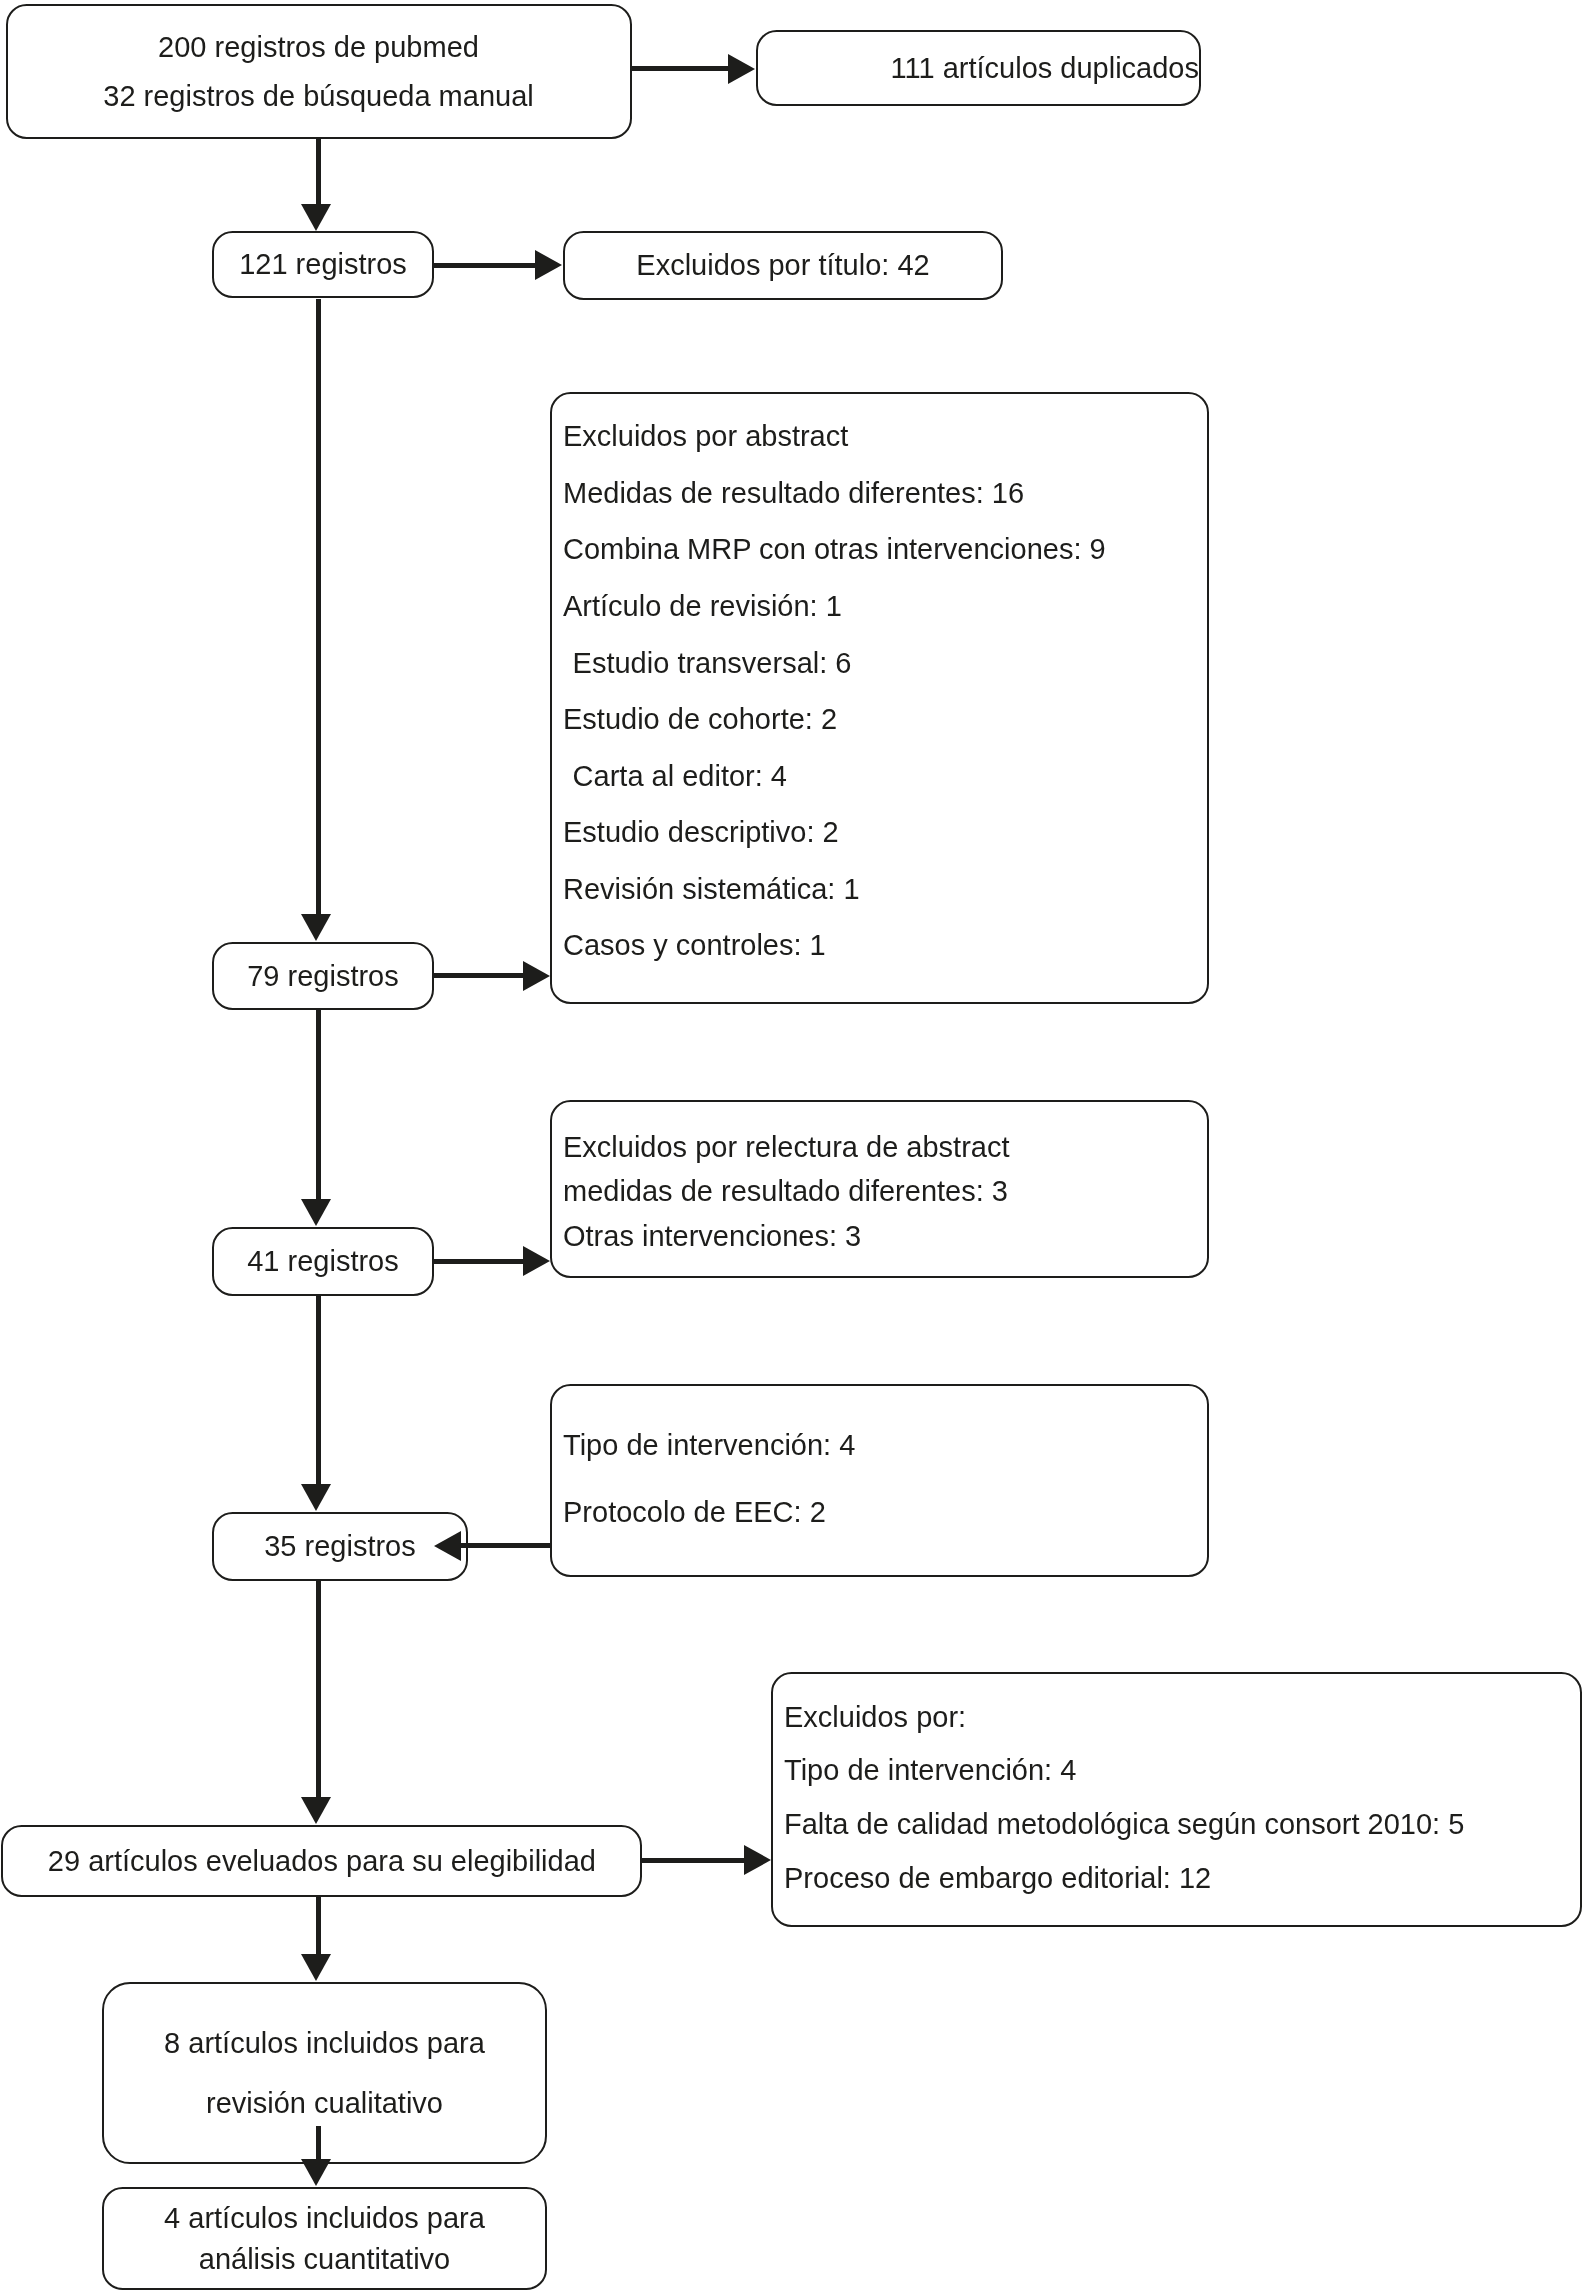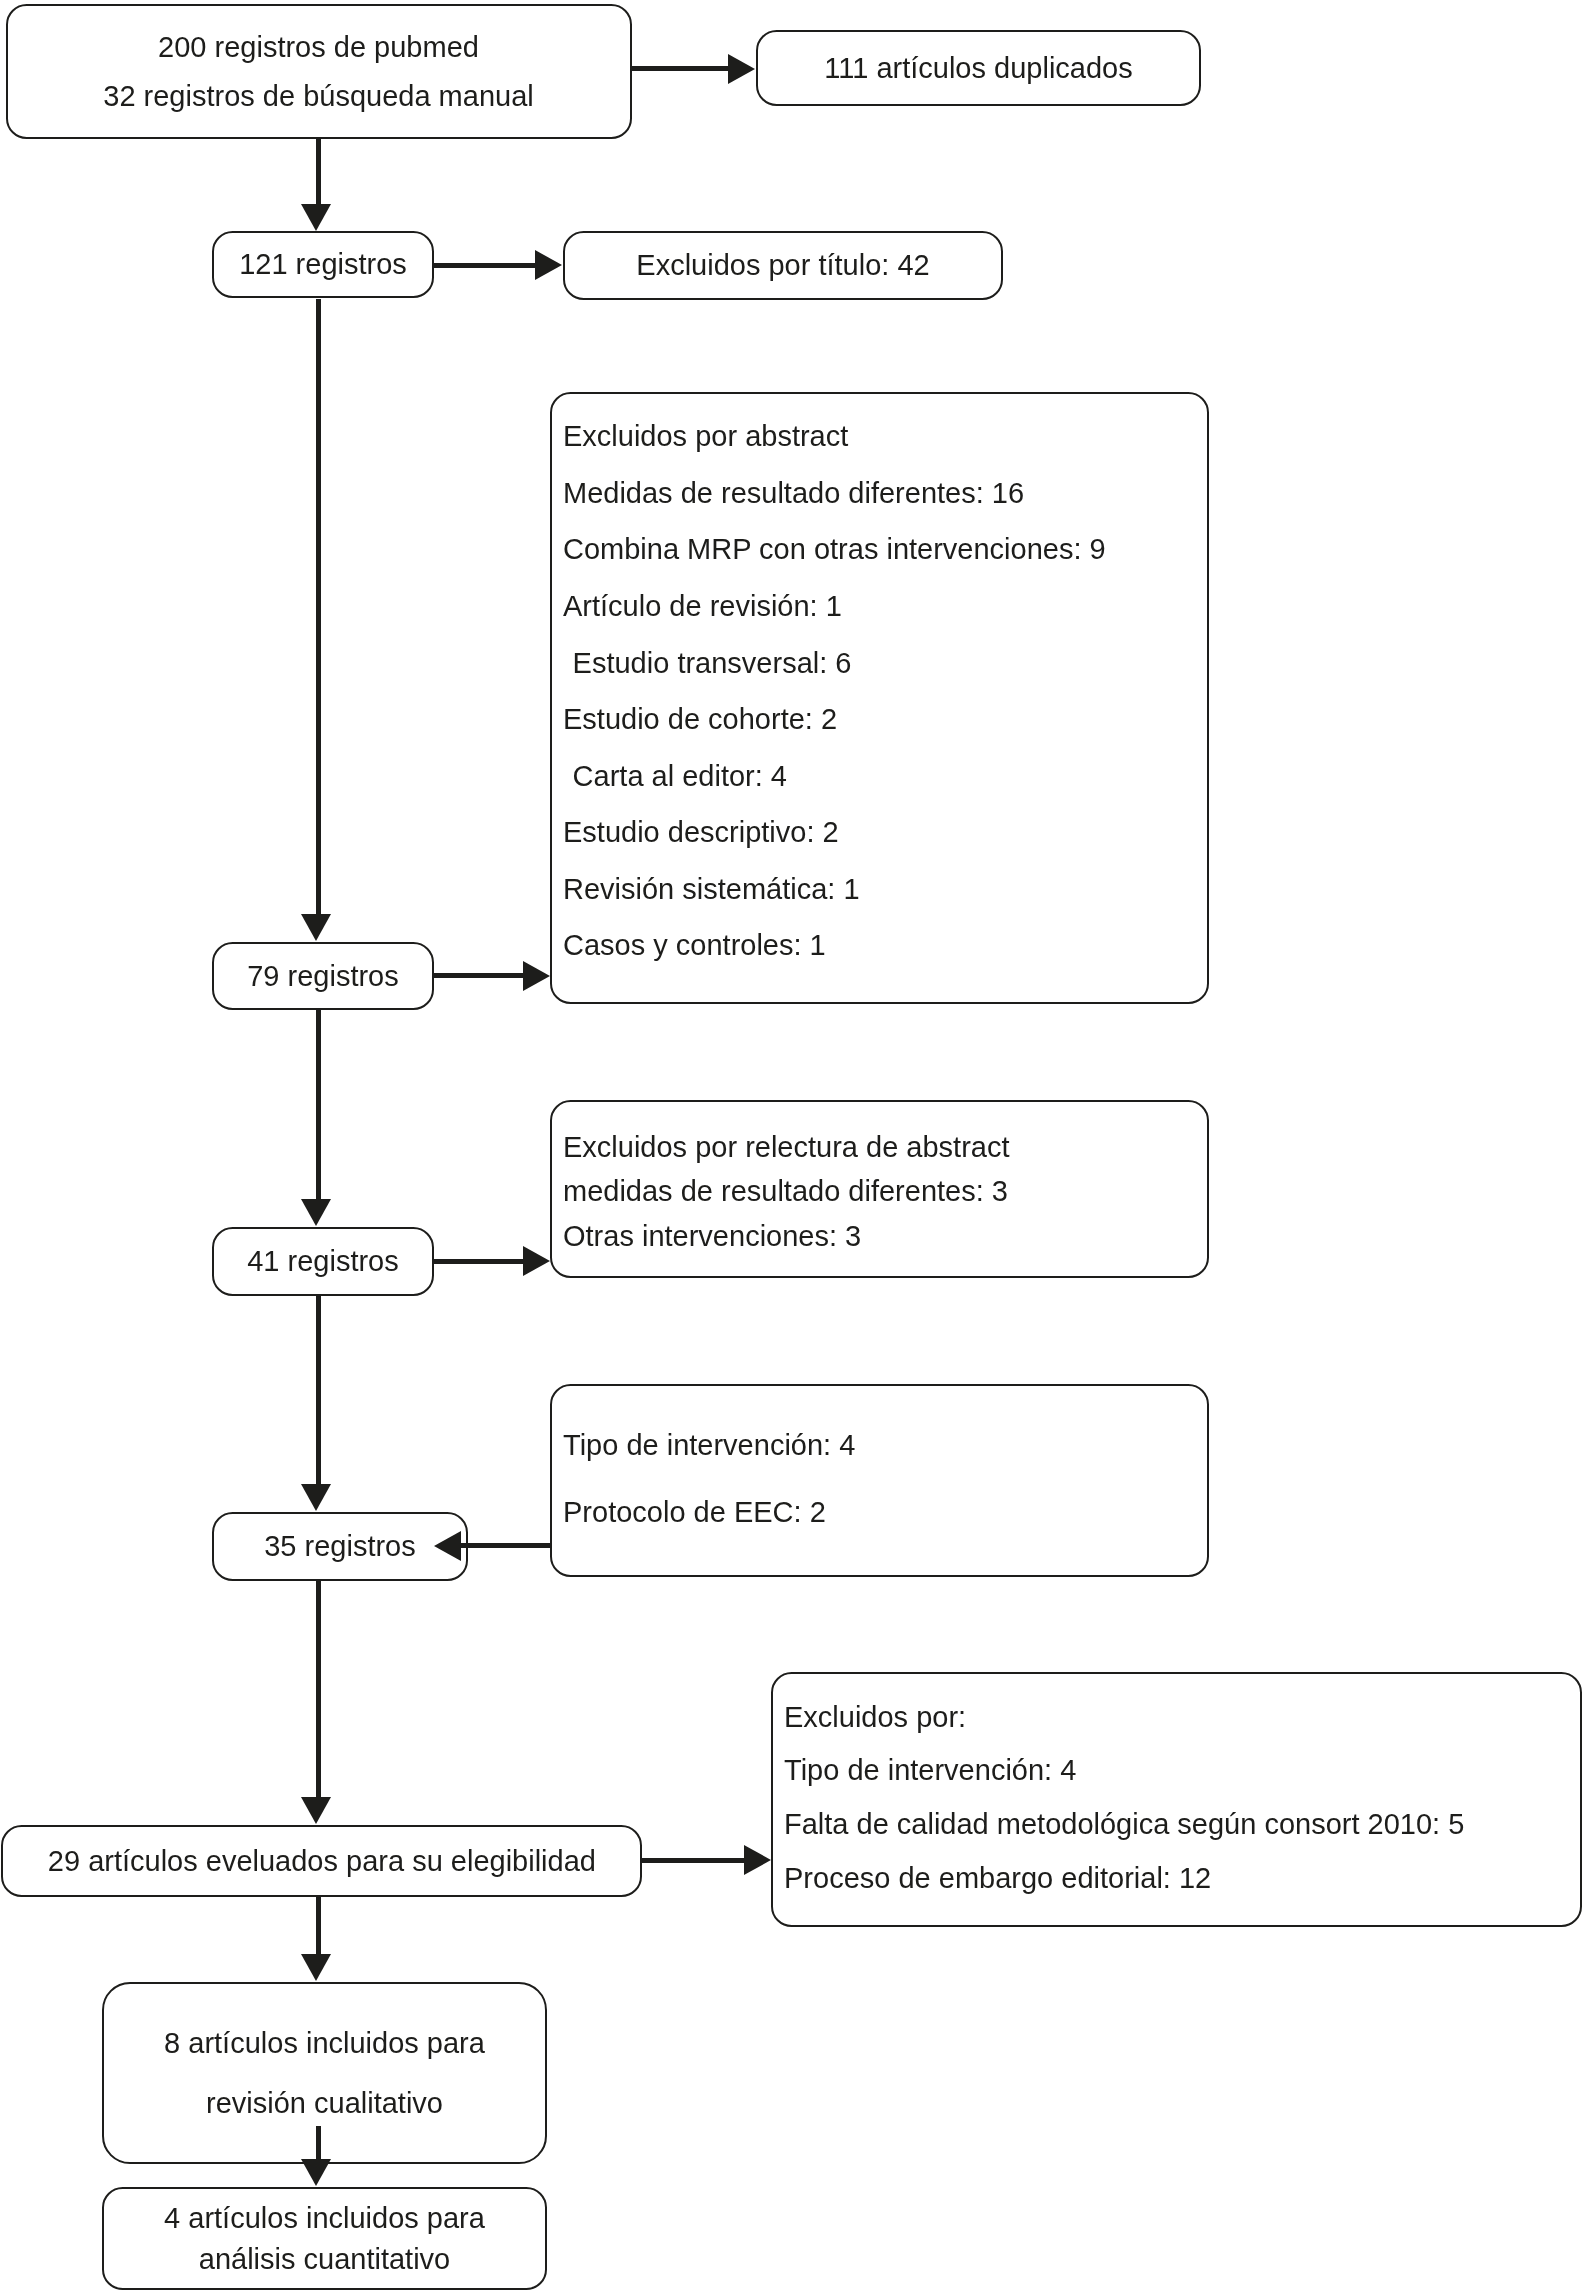--- a/index.html
+++ b/index.html
@@ -27,21 +27,21 @@
     display:flex;
     flex-direction:column;
     justify-content:space-evenly;
   }
   .node.center{align-items:center;text-align:center;}
   .node.left{align-items:stretch;text-align:left;padding-left:11px;padding-right:6.9px;}
   .node .line{white-space:nowrap;}
   .node .line.indent{padding-left:9.6px;}
 
   #node-identification{left:5.5px;top:4.1px;width:626px;height:135px;padding:9.6px 6.9px;}
-  #node-duplicates{left:756px;top:30px;width:445px;height:76px;}
+  #node-duplicates{left:756px;top:30px;width:445px;height:76px;align-items:flex-end;}
   #node-records-121{left:212px;top:231px;width:222px;height:67px;}
   #node-excluded-title{left:563px;top:231px;width:440px;height:69px;}
   #node-excluded-abstract{left:550px;top:392px;width:659px;height:612px;padding-top:4px;padding-bottom:18px;}
   #node-records-79{left:212px;top:942px;width:222px;height:68px;}
   #node-excluded-reread{left:550px;top:1100px;width:659px;height:178px;padding-top:19px;padding-bottom:13.8px;}
   #node-records-41{left:212px;top:1227px;width:222px;height:69px;}
   #node-excluded-fulltext{left:550px;top:1384px;width:659px;height:193px;padding-top:9.6px;padding-bottom:13.8px;}
   #node-records-35{left:212px;top:1512px;width:256px;height:69px;}
   #node-excluded-eligibility{left:771px;top:1672px;width:811px;height:255px;padding-top:6.9px;padding-bottom:11px;}
   #node-eligible-29{left:1.4px;top:1825px;width:641px;height:72px;}

